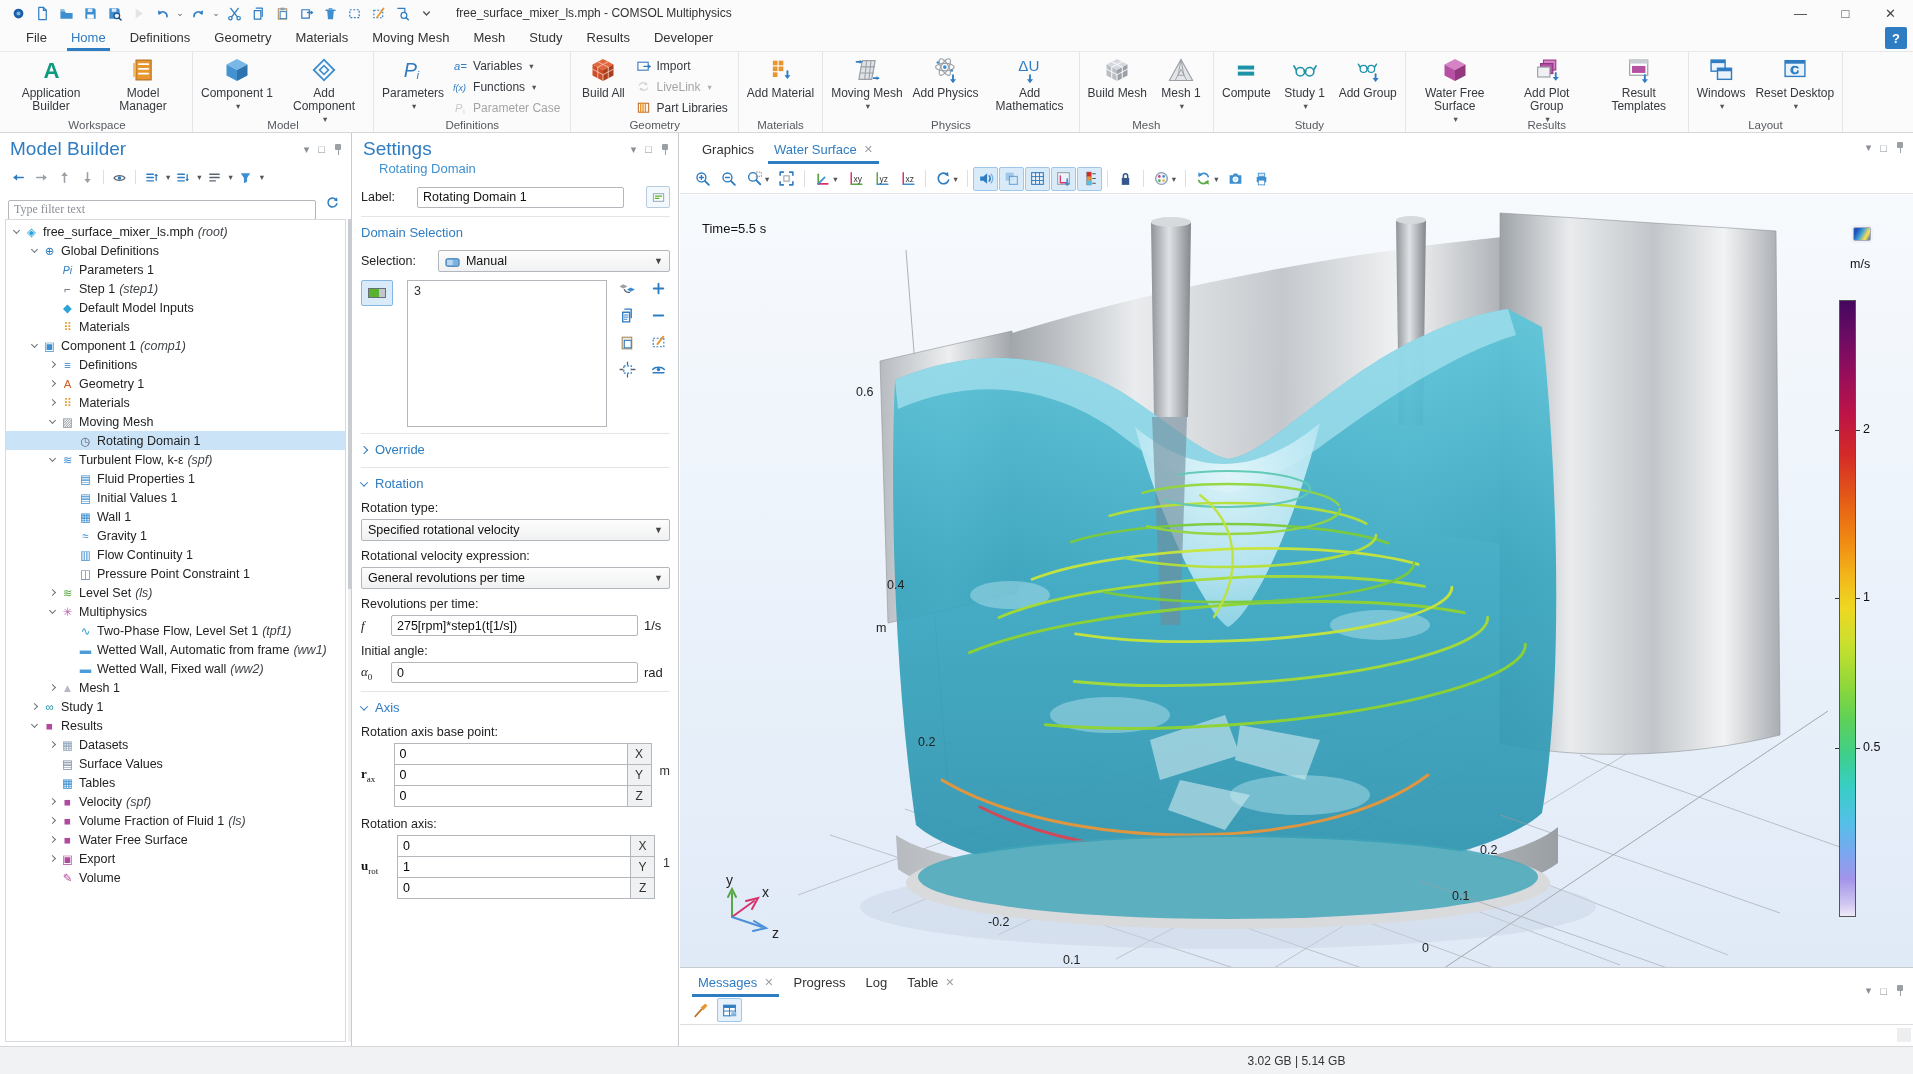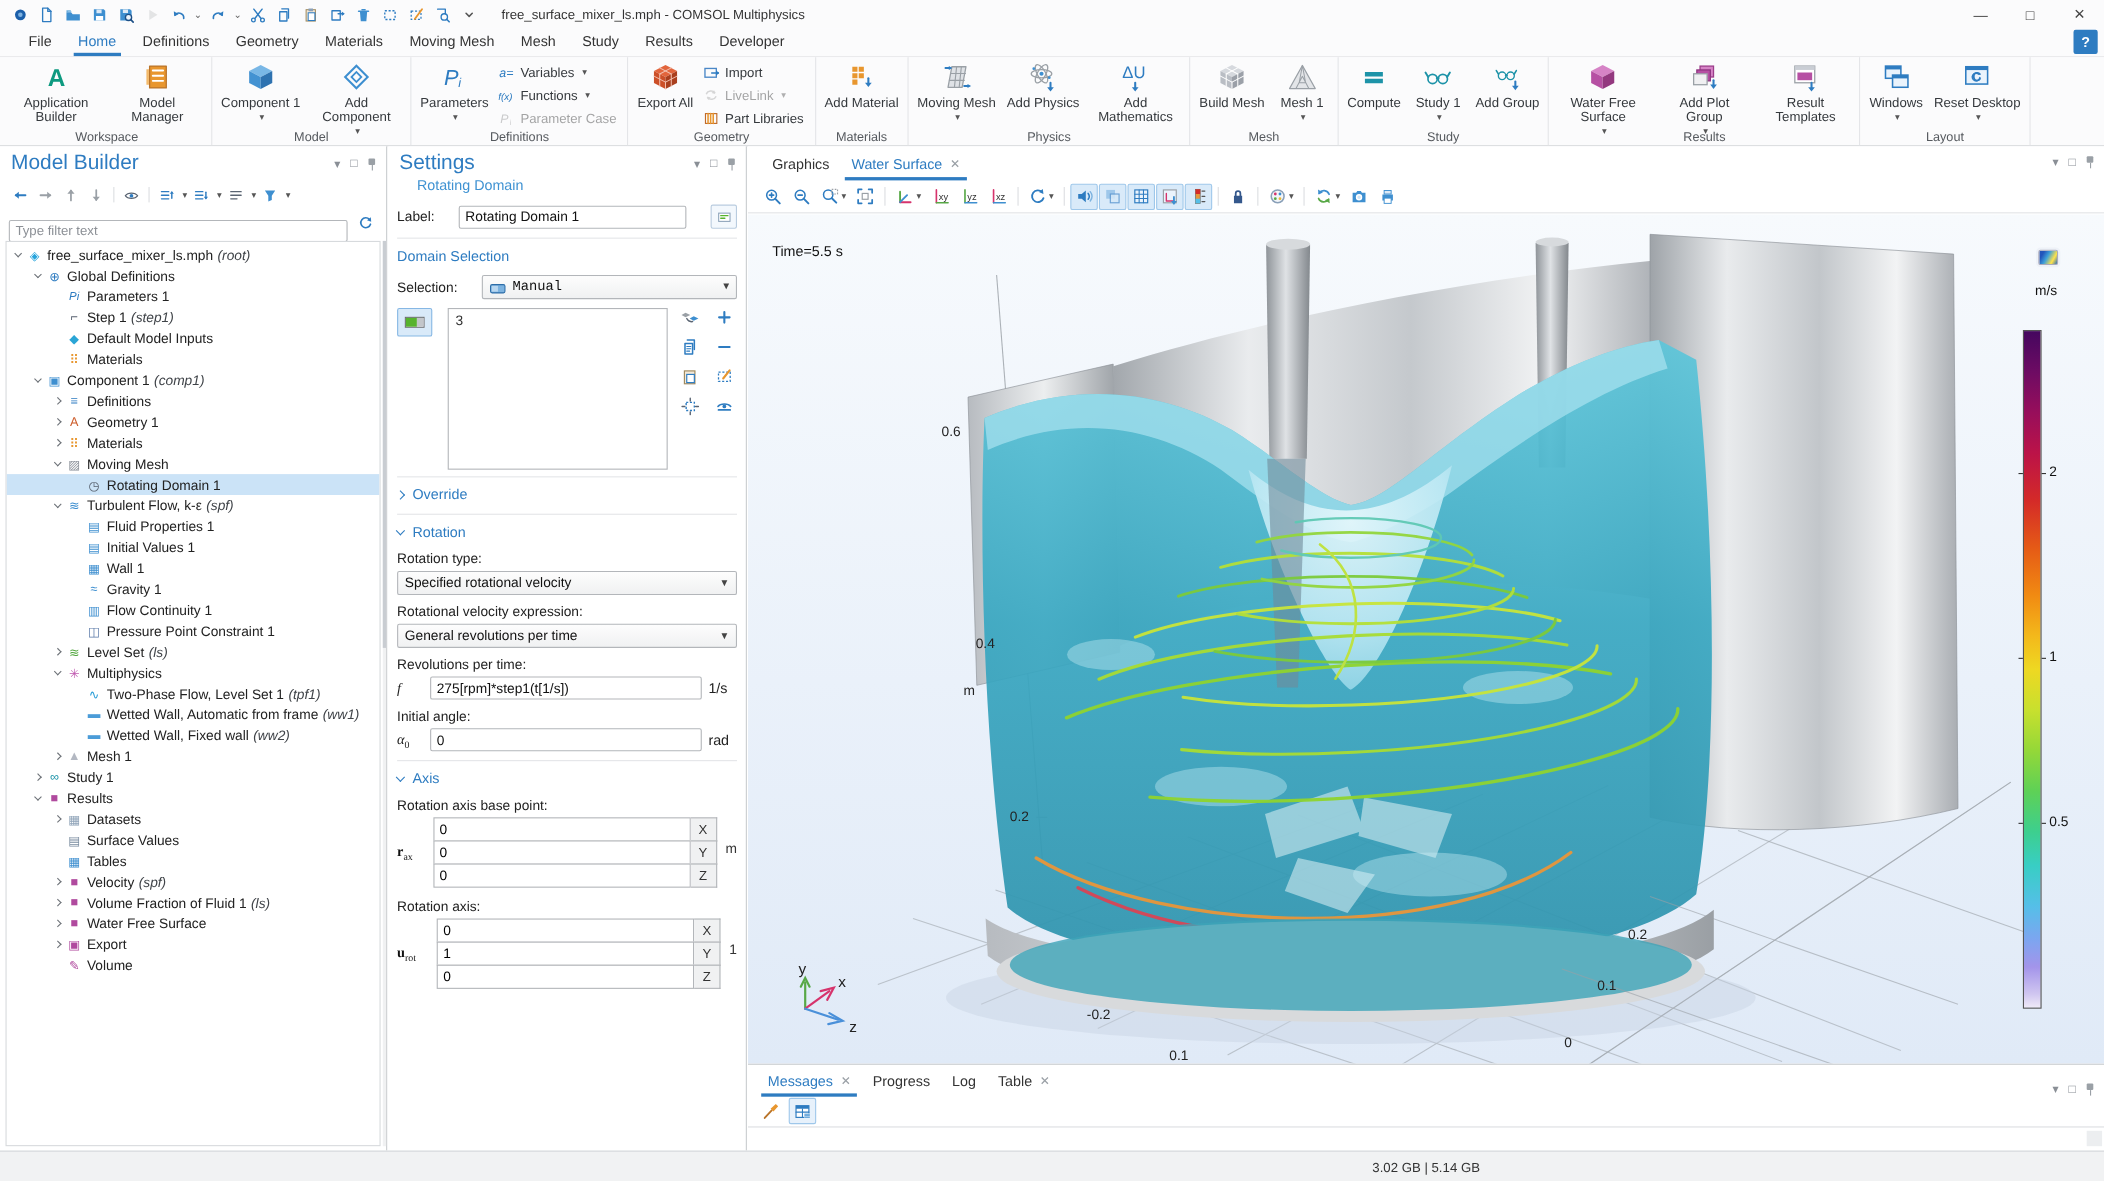--- a/index.html
+++ b/index.html
@@ -50,21 +50,21 @@
   .pin::before{content:"";position:absolute;left:1px;top:0;width:6px;height:6px;background:#9aa0a6;border-radius:1px;}
   .pin::after{content:"";position:absolute;left:3.5px;top:6px;width:1.5px;height:5px;background:#9aa0a6;}
 
   
   .mb{left:0;top:133px;width:352px;bottom:28px;border-right:1px solid #c9cccf;}
   .mbtoolbar{height:24px;display:flex;align-items:center;padding-left:8px;gap:2px;}
   .mtb{display:flex;align-items:center;padding:0 3px;height:20px;color:#2e7cc1;}
   .mtb .ic{width:15px;height:15px;}
   .mbsep{width:1px;height:14px;background:#dcdee1;margin:0 3px;}
   .filterrow{height:26px;display:flex;align-items:center;padding:2px 8px;gap:6px;}
-  .filter{flex:1;height:20px;border:1px solid #b3b6ba;border-radius:2px;font-size:12px;color:#555;padding:0 5px;font-family:Liberation Sans, sans-serif;margin-top:15px;}
+  .filter{flex:1;height:20px;border:1px solid #b3b6ba;border-radius:2px;font-size:12px;color:#555;padding:0 5px;font-family:Liberation Serif, serif;margin-top:15px;}
   .filter::placeholder{color:#8c9096;}
   .tree{position:absolute;top:86px;left:5px;right:5px;bottom:4px;border:1px solid #d7dadd;overflow:hidden;padding-top:2px;}
   .trow{height:19px;display:flex;align-items:center;white-space:nowrap;font-size:12.5px;color:#222;cursor:default;}
   .trow.sel{background:#cbe3f7;}
   .tchev{width:13px;display:flex;justify-content:center;align-items:center;flex:none;}
   .chv{display:inline-block;width:5px;height:5px;border-right:1.4px solid #6d7278;border-bottom:1.4px solid #6d7278;}
   .chv.open{transform:rotate(45deg);margin-top:-2px;}
   .chv.closed{transform:rotate(-45deg);}
   .tico{width:17px;flex:none;text-align:center;font-size:11.5px;margin-right:3px;}
   .tsuf{font-style:italic;color:#3f4348;margin-left:4px;}
@@ -81,21 +81,21 @@
   .btn-sq{width:24px;height:22px;border:1px solid #b9ccdf;border-radius:2px;display:flex;align-items:center;justify-content:center;background:#f3f8fd;}
   .btn-sq .ic{width:15px;height:15px;}
   .shr{border:none;border-top:1px solid #e4e5e8;margin:4px 0 8px;}
   .sheading{color:#2e7cc1;font-size:13px;margin:2px 0 10px;}
   .collapse-row{display:flex;align-items:center;gap:8px;color:#2e7cc1;font-size:13px;margin:2px 0 10px;}
   .chb{display:inline-block;width:6px;height:6px;border-right:1.6px solid #2e7cc1;border-bottom:1.6px solid #2e7cc1;}
   .chb.open{transform:rotate(45deg) translate(-1px,-1px);}
   .chb.closed{transform:rotate(-45deg);}
   .dropdown{height:22px;border:1px solid #b3b6ba;border-radius:2px;background:linear-gradient(#fdfdfd,#f0f1f2);display:flex;align-items:center;padding:0 6px;font-size:12.5px;color:#111;gap:6px;}
   .dropdown .dd-caret{margin-left:auto;font-size:9px;color:#444;}
-  .dd-flex{flex:1;font-family:Liberation Mono, monospace;}
+  .dd-flex{flex:1;}
   .dd-icon{width:15px;height:12px;flex:none;}
   .caption{font-size:12.5px;color:#222;margin:0 0 4px;}
   .sym-row{display:flex;align-items:center;gap:6px;margin-bottom:8px;}
   .sym{width:24px;font-size:13px;color:#222;font-style:italic;font-family:"Liberation Serif","DejaVu Serif",serif;}
   .sym sub{font-size:9px;font-style:normal;}
   .unit{width:26px;font-size:13px;color:#222;}
   .selgrid{display:flex;margin-bottom:6px;}
   .toggle-btn{width:32px;height:26px;border:1px solid #86b7e4;background:#d9eaf9;border-radius:2px;display:flex;align-items:center;justify-content:center;margin-right:14px;flex:none;}
   .switch{width:18px;height:10px;border:1px solid #6a6f75;background:#fff;display:flex;}
   .switch i{display:block;width:10px;height:8px;background:#57b32e;margin:0;}
@@ -430,21 +430,21 @@
                 <path d="M3 7.3 12 12v9.4L3 16.7Z" fill="#cc4f28"></path>
                 <path d="M21 7.3 12 12v9.4l9-4.7Z" fill="#a93f1e"></path>
                 <path d="M7.5 4.9 16.5 9.6" stroke="#f2bfae" stroke-width="0.8" fill="none" stroke-linecap="round" stroke-linejoin="round"></path>
                 <path d="M16.5 4.9 7.5 9.6" stroke="#f2bfae" stroke-width="0.8" fill="none" stroke-linecap="round" stroke-linejoin="round"></path>
                 <path d="M3 11.3 12 16v5.4" stroke="#f2bfae" stroke-width="0.8" fill="none" stroke-linecap="round" stroke-linejoin="round"></path>
                 <path d="M21 11.3 12 16" stroke="#f2bfae" stroke-width="0.8" fill="none" stroke-linecap="round" stroke-linejoin="round"></path>
                 <path d="M7.5 9.6v9.4" stroke="#f2bfae" stroke-width="0.8" fill="none" stroke-linecap="round" stroke-linejoin="round"></path>
                 <path d="M16.5 9.6v9.4" stroke="#f2bfae" stroke-width="0.8" fill="none" stroke-linecap="round" stroke-linejoin="round"></path>
               </svg>
             </span>
-            <span>Export All</span>
+            <span>Build All</span>
           </div>
           <div class="rstack">
             <div class="rbtn-s">
               <span class="ic">
                 <svg viewBox="0 0 16 16">
                   <rect x="2" y="4.5" width="11" height="8.5" fill="none" stroke="#4a87c7" stroke-width="1.3"></rect>
                   <path d="M8.5 9H15" stroke="#2e7cc1" stroke-width="1.4" fill="none" stroke-linecap="round" stroke-linejoin="round"></path>
                   <path d="M12.8 6.6 16 9 12.8 11.4Z" fill="#2e7cc1"></path>
                 </svg>
               </span>

